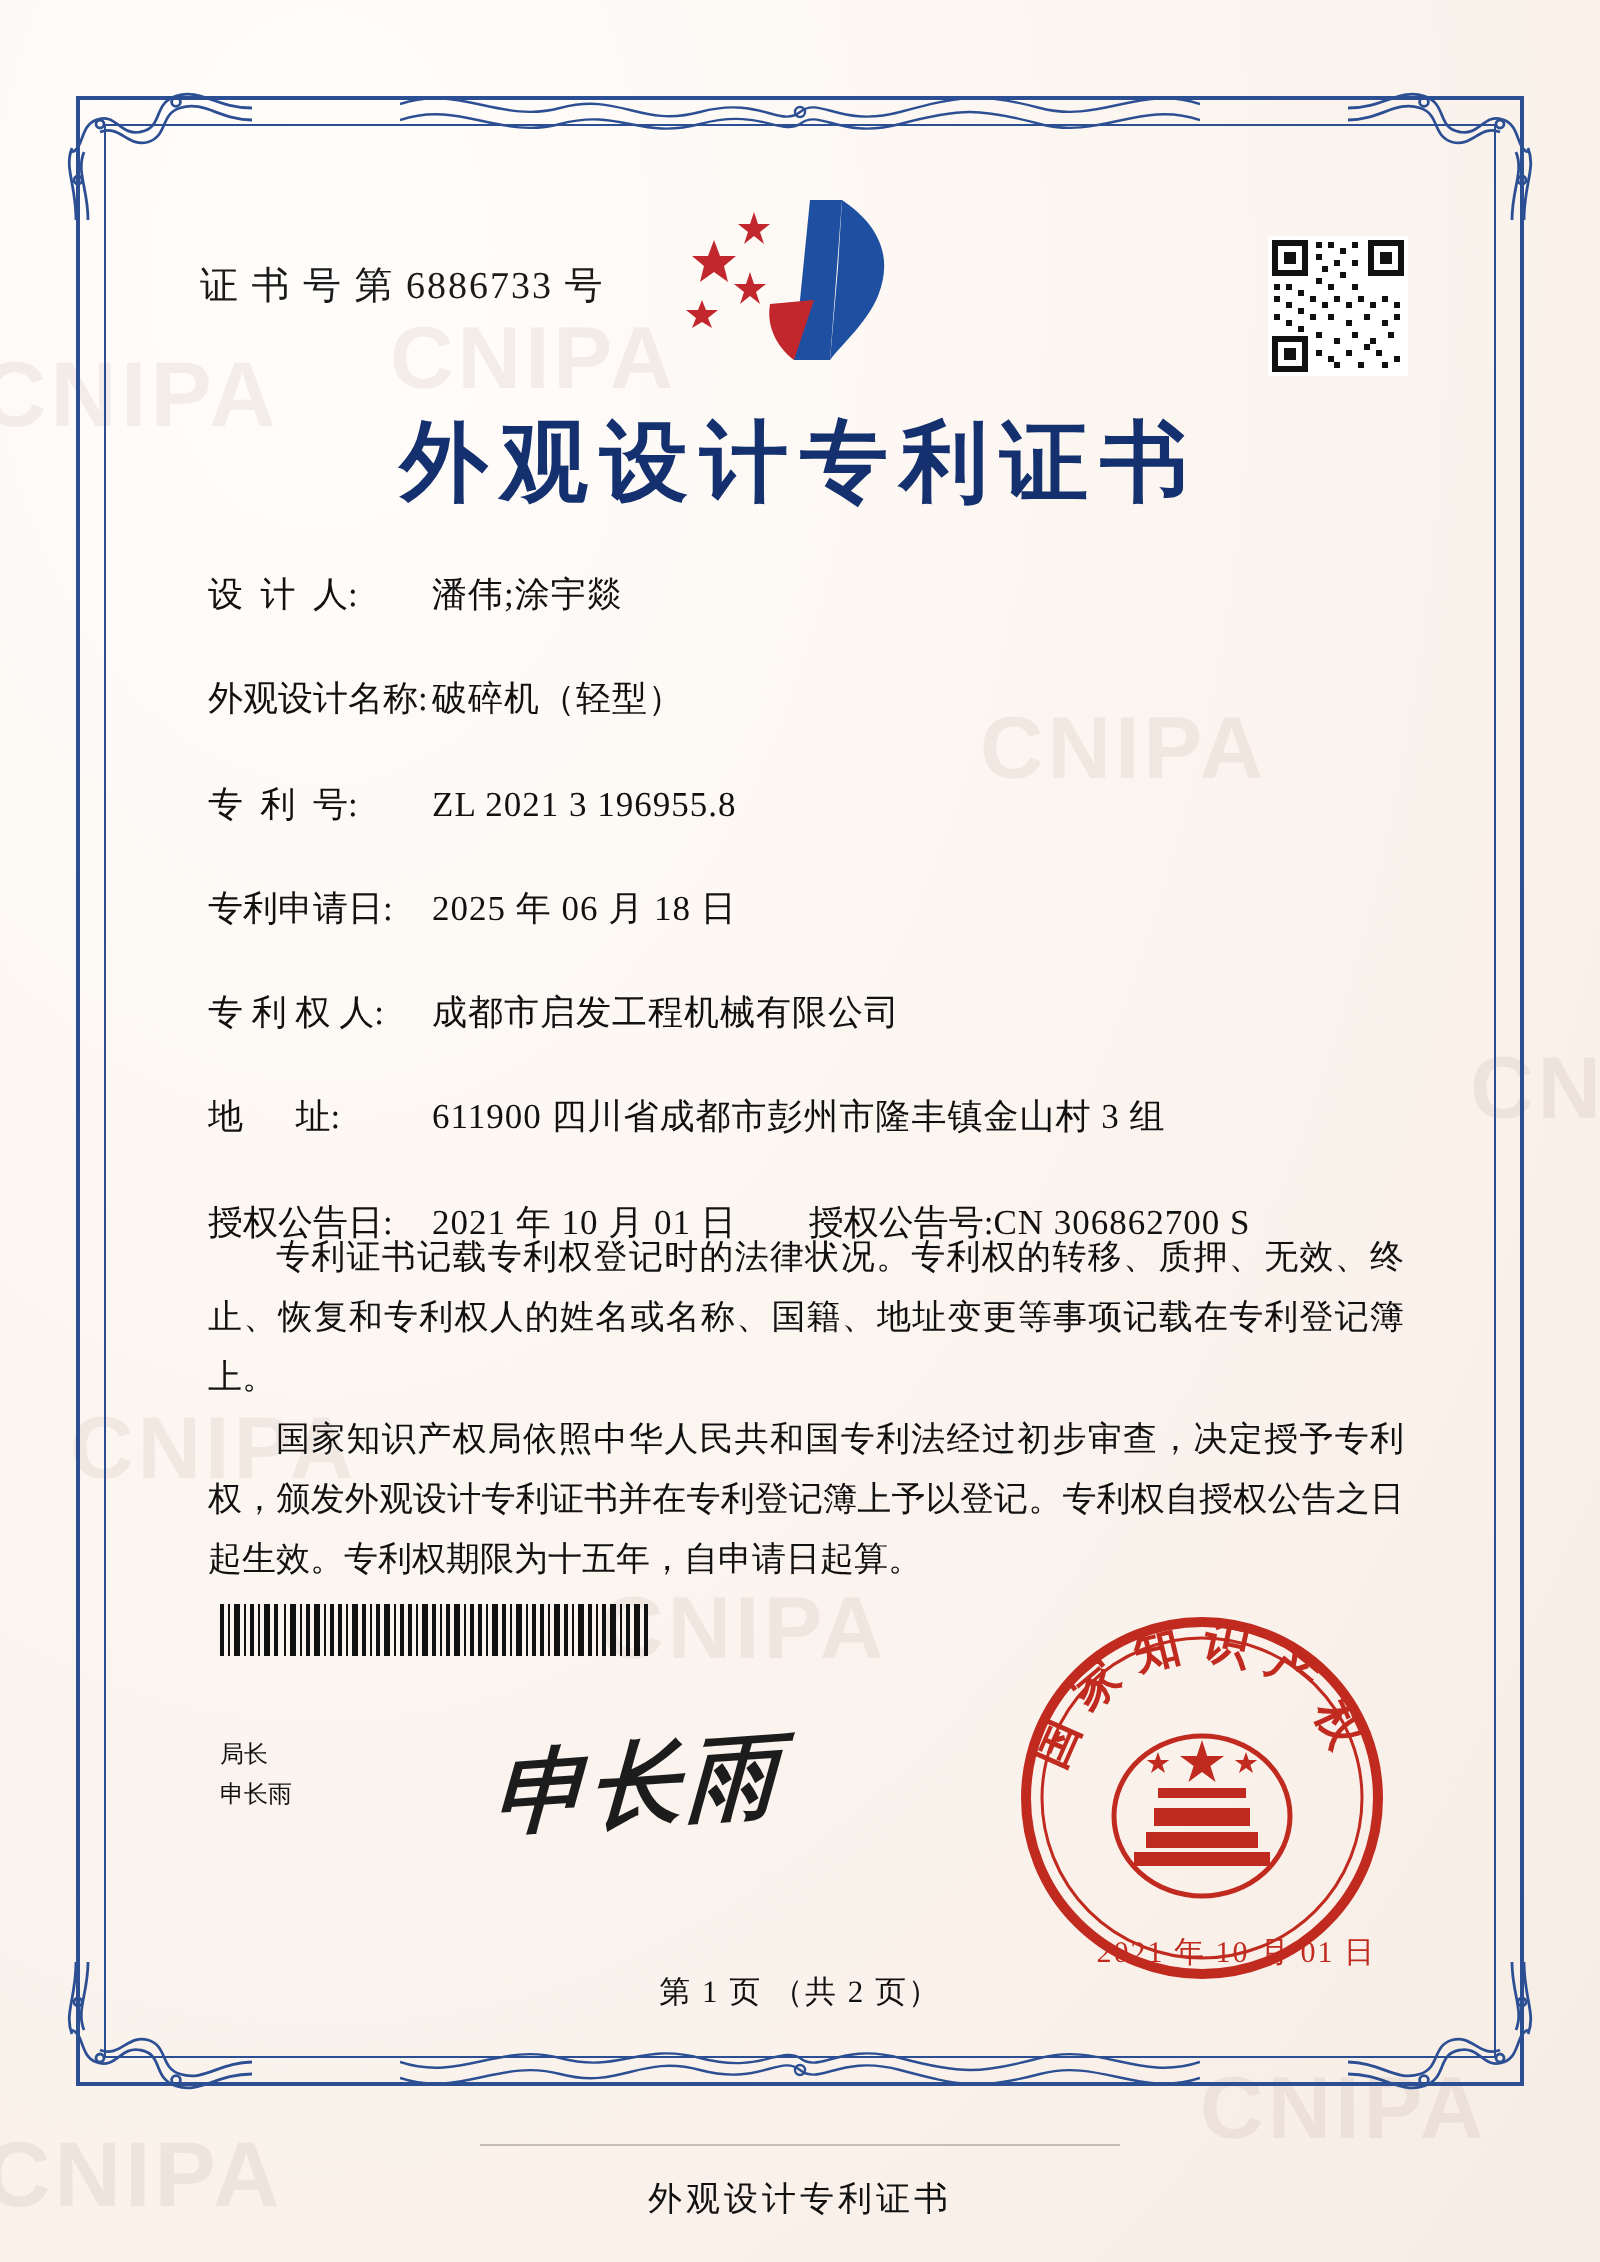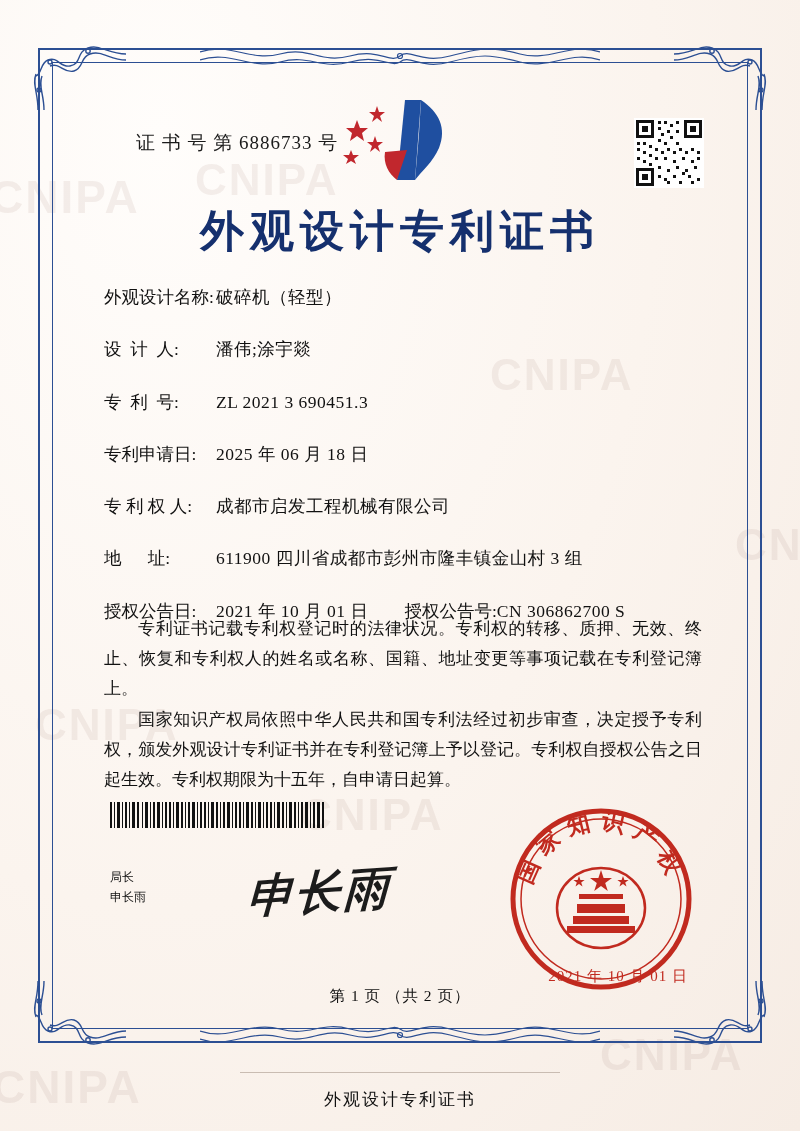--- a/index.html
+++ b/index.html
@@ -54,21 +54,20 @@
   .edge-top{position:absolute;left:200px;right:200px;top:40px;height:36px;color:#2c4f93;}
   .edge-bottom{position:absolute;left:200px;right:200px;bottom:80px;height:36px;color:#2c4f93;transform:scaleY(-1);}
   .edge-top svg,.edge-bottom svg{width:100%;height:100%;display:block;}
 
   .content{position:absolute;left:52px;top:62px;right:52px;bottom:102px;}
 
   .cert-no{
     position:absolute;left:48px;top:68px;
     font-size:19px;color:#1a1a1a;letter-spacing:1px;
     font-family:"Liberation Serif", serif;
-    margin-left:36px;
   }
   .logo{
     position:absolute;left:50%;top:32px;transform:translateX(-50%);
     width:130px;height:96px;
   }
   .qr{
     position:absolute;right:44px;top:56px;
     width:70px;height:70px;
   }
   .qr canvas,.qr svg{display:block;}
@@ -309,30 +308,30 @@
             <rect x="57" y="63" width="3" height="3"></rect>
             <rect x="48" y="54" width="3" height="3"></rect>
         </g>
       </svg>
     </div>
 
     <div class="title">外观设计专利证书</div>
 
     <div class="fields">
       <div class="frow">
+        <div class="flabel">设  计  人:</div>
+        <div class="fvalue">潘伟;涂宇燚</div>
+      </div>
+      <div class="frow">
         <div class="flabel">外观设计名称:</div>
         <div class="fvalue">破碎机（轻型）</div>
       </div>
       <div class="frow">
-        <div class="flabel">设  计  人:</div>
-        <div class="fvalue">潘伟;涂宇燚</div>
-      </div>
-      <div class="frow">
         <div class="flabel">专  利  号:</div>
-        <div class="fvalue">ZL 2021 3 690451.3</div>
+        <div class="fvalue">ZL 2021 3 196955.8</div>
       </div>
       <div class="frow">
         <div class="flabel">专利申请日:</div>
         <div class="fvalue">2025 年 06 月 18 日</div>
       </div>
       <div class="frow">
         <div class="flabel">专 利 权 人:</div>
         <div class="fvalue">成都市启发工程机械有限公司</div>
       </div>
       <div class="frow">

